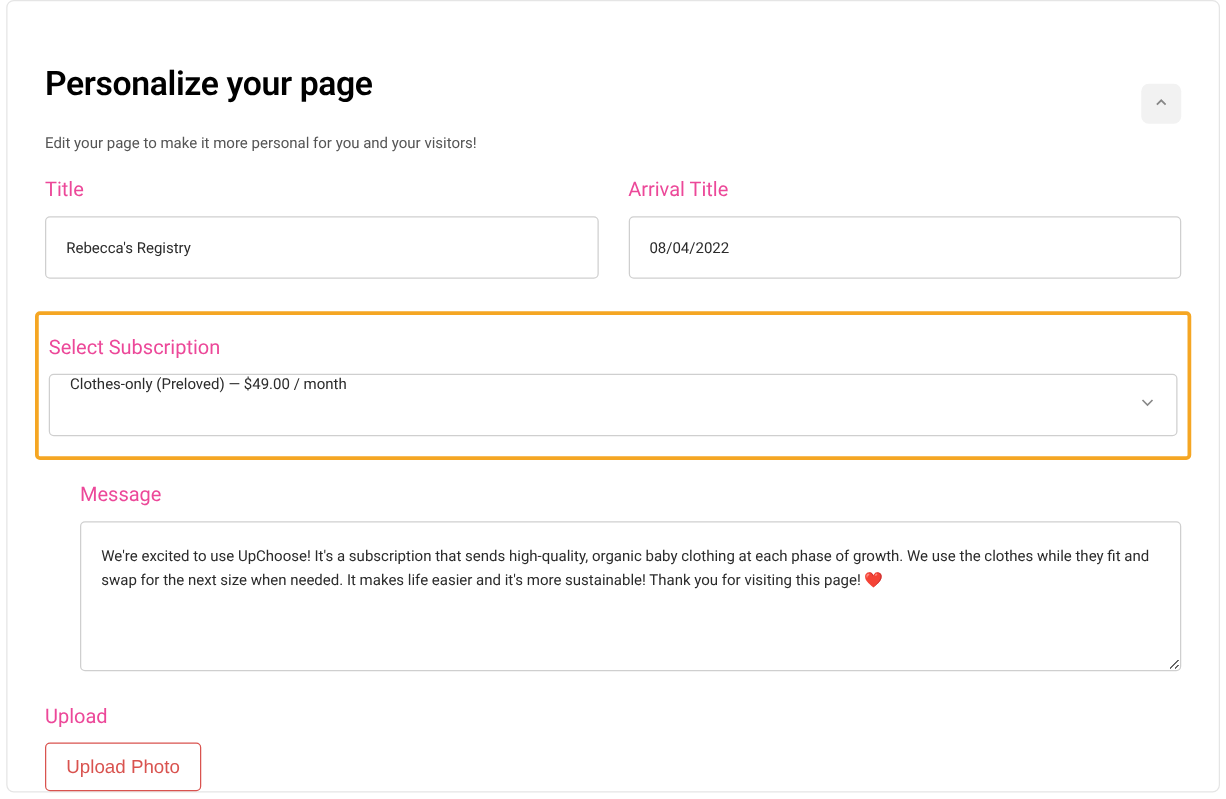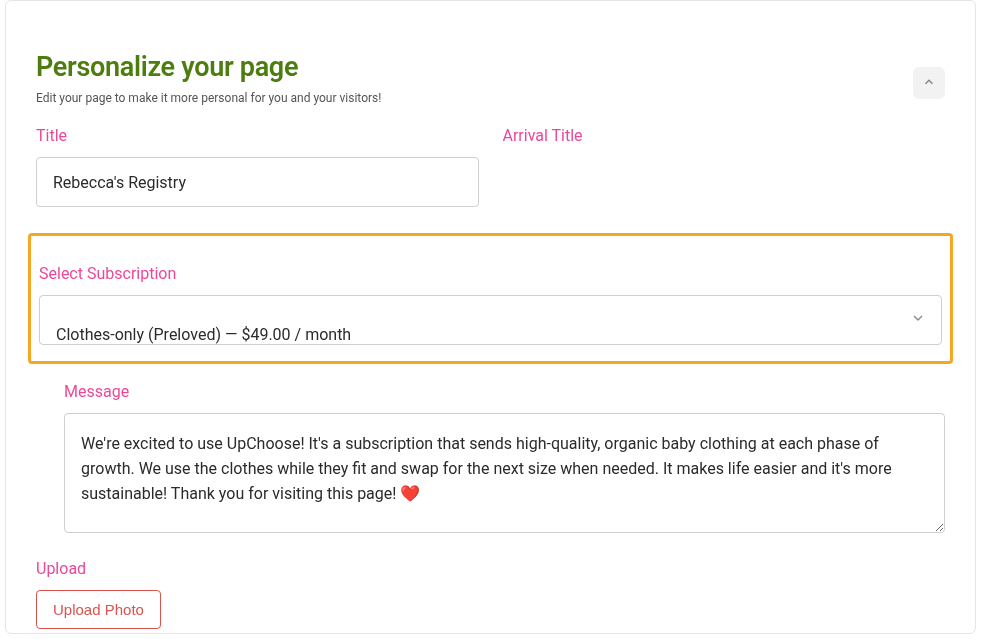--- a/index.html
+++ b/index.html
@@ -36,22 +36,22 @@
     align-items: center;
     justify-content: center;
     cursor: pointer;
     color: #888;
   }
   .collapse-btn svg { width: 14px; height: 14px; stroke: #888; stroke-width: 2.5; fill: none; }
   .section-title {
     font-size: 27px;
     font-weight: 600;
     letter-spacing: -0.3px;
-    color: #4d7c0f;
-    margin-bottom: 8px;
+    color: #000000;
+    margin-bottom: 24px;
   }
   .section-subtitle {
     font-size: 12px;
     color: #555;
     margin-bottom: 21px;
   }
   .form-row {
     display: flex;
     gap: 24px;
     margin-bottom: 26px;
@@ -65,35 +65,35 @@
   .label {
     font-size: 16px;
     color: #ec4899;
     margin-bottom: 12px;
   }
   .input, .select, .textarea {
     width: 100%;
     border: 1px solid #cfcfcf;
     border-radius: 4px;
     background: #fff;
-    font-size: 16px;
+    font-size: 12px;
     color: #2b2b2b;
     font-family: inherit;
   }
   .input {
     height: 50px;
     padding: 0 16px;
   }
   .select {
     height: 50px;
     padding: 0 16px;
     appearance: none;
     position: relative;
     display: flex;
-    align-items: flex-end;
+    align-items: flex-start;
     cursor: pointer;
   }
   .select-wrap { position: relative; }
   .select-wrap .chev {
     position: absolute;
     right: 16px;
     top: 50%;
     transform: translateY(-50%);
     pointer-events: none;
     color: #888;
@@ -101,21 +101,21 @@
   .select-wrap .chev svg { width: 16px; height: 16px; stroke: #888; stroke-width: 2; fill: none; }
   .textarea {
     padding: 18px 16px;
     line-height: 1.55;
     min-height: 120px;
     resize: vertical;
   }
   .highlight {
     border: 3px solid #f5a623;
     border-radius: 4px;
-    padding: 28px 8px 16px 8px;
+    padding: 16px 8px 16px 8px;
     margin: 0 -8px 18px -8px;
   }
   .upload-btn {
     display: inline-block;
     border: 1px solid #d9534f;
     color: #d9534f;
     background: #fff;
     font-size: 15px;
     padding: 10px 16px;
     border-radius: 4px;
@@ -139,20 +139,21 @@
   <h2 class="section-title">Personalize your page</h2>
   <p class="section-subtitle">Edit your page to make it more personal for you and your visitors!</p>
 
   <div class="form-row">
     <div class="form-group">
       <label class="label">Title</label>
       <input class="input" type="text" value="Rebecca's Registry" style="">
     </div>
     <div class="form-group">
       <label class="label">Arrival Title</label>
+      <input class="input" type="text" value="08/04/2022" style="">
     </div>
   </div>
 
   <div class="highlight">
     <div class="form-group full">
       <label class="label">Select Subscription</label>
       <div class="select-wrap">
         <div class="select">
           <span>Clothes-only (Preloved) — $49.00 / month</span>
         </div>

